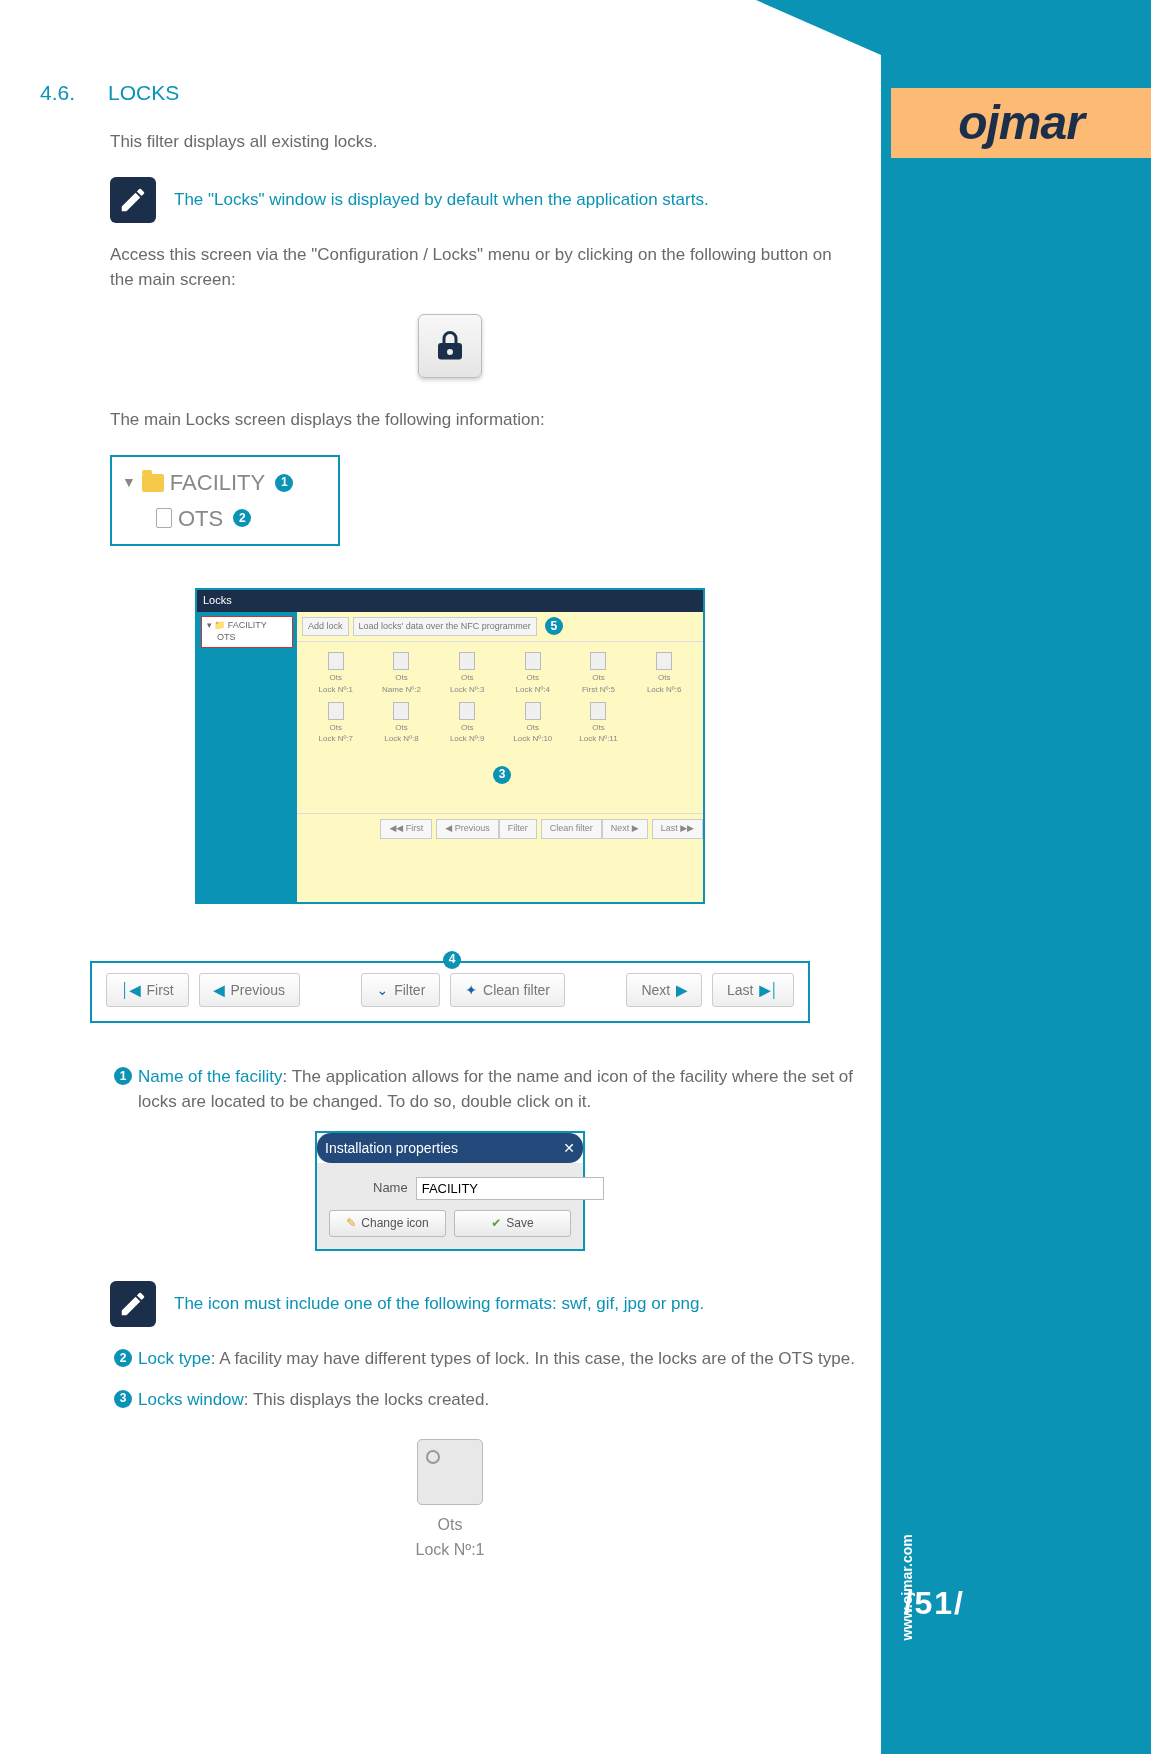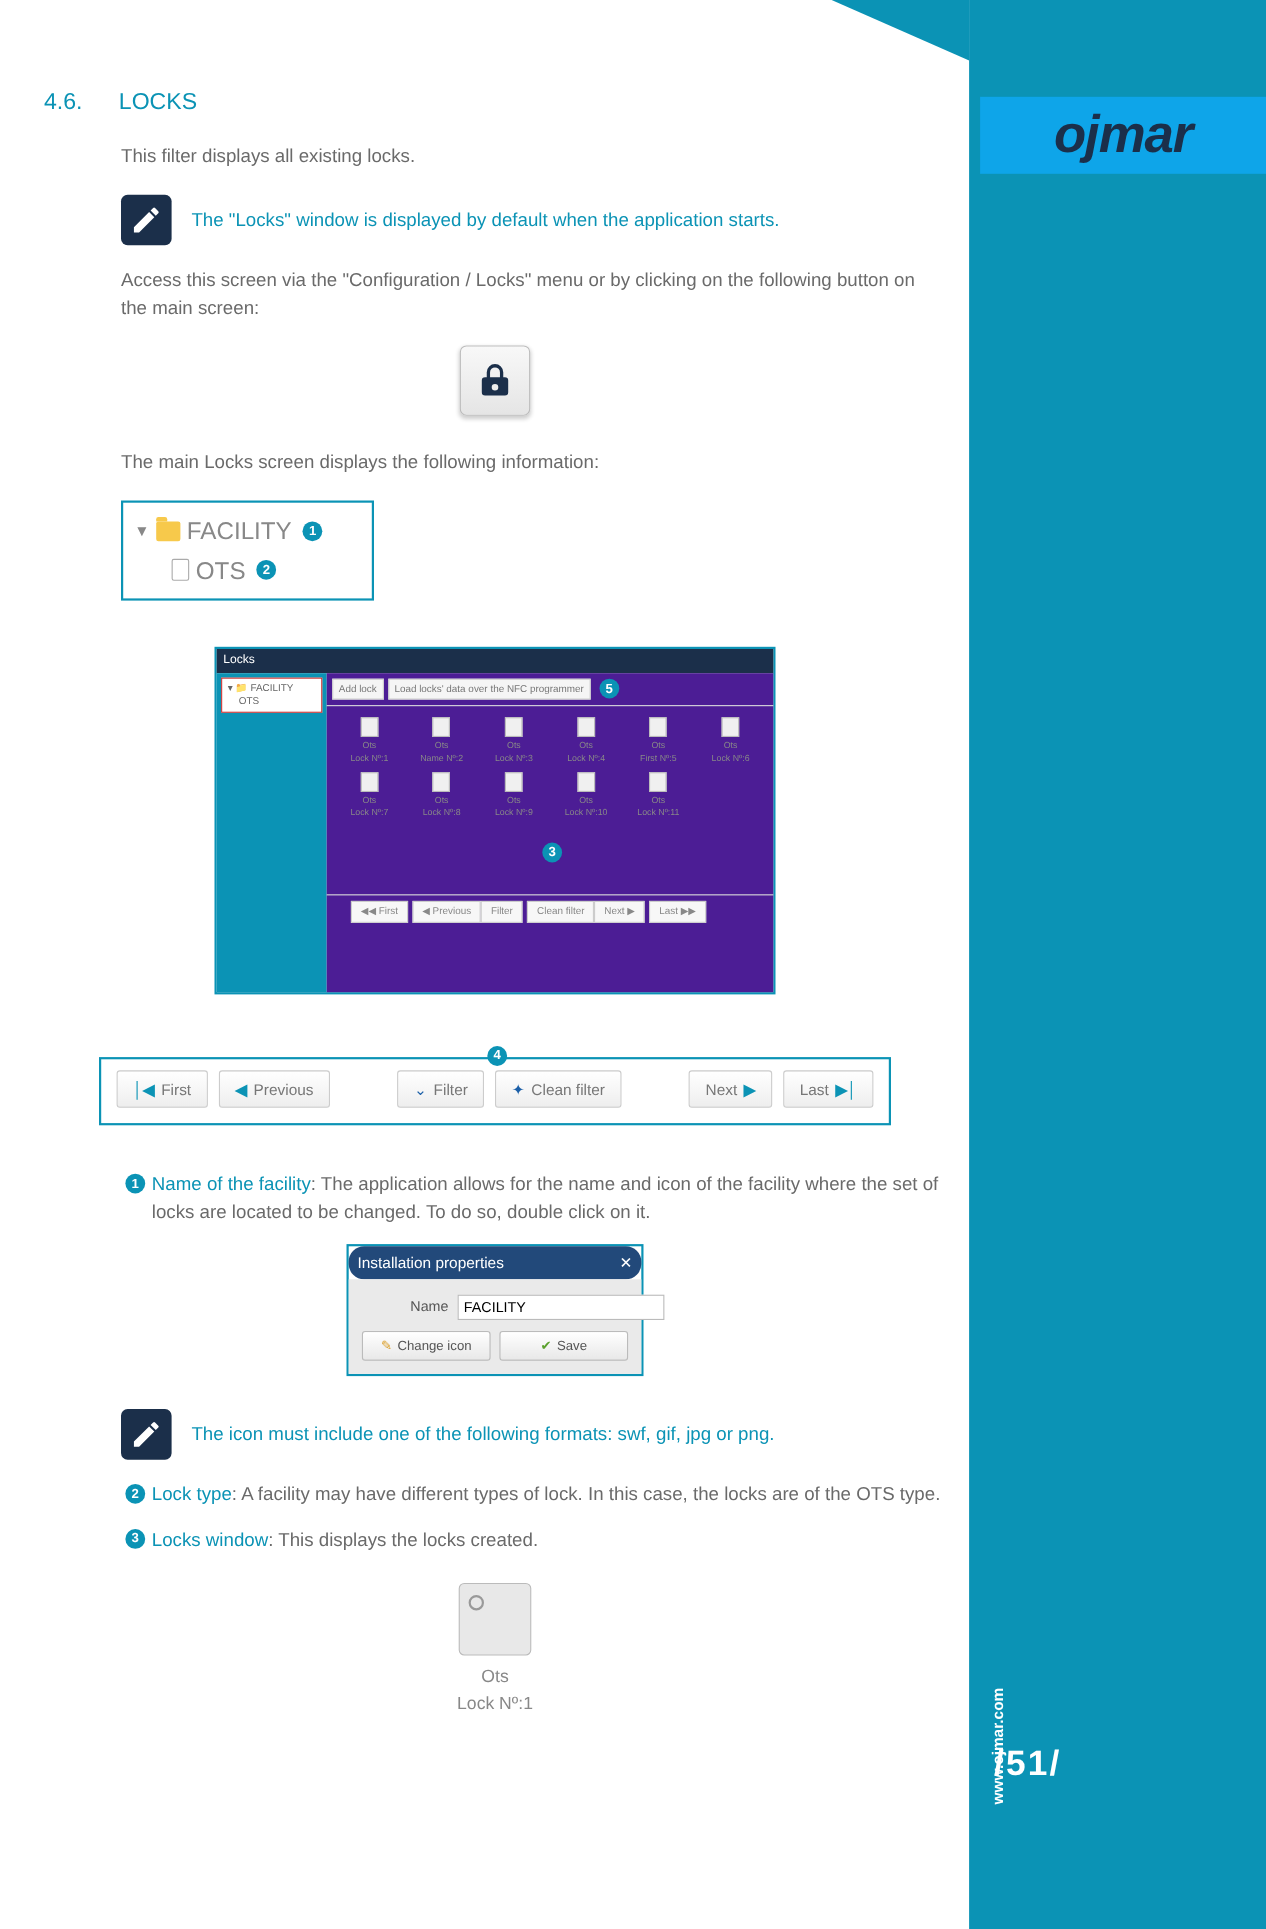--- a/index.html
+++ b/index.html
@@ -24,21 +24,21 @@
     position: absolute;
     top: 0; left: -125px;
     width: 0; height: 0;
     border-top: 55px solid #0b93b5;
     border-left: 125px solid transparent;
   }
   .logo {
     position: absolute;
     right: 0; top: 88px;
     width: 260px; height: 70px;
-    background: #0ea5e9;
+    background: #fdba74;
     display: flex; align-items: center; justify-content: center;
     font-family: Arial, sans-serif;
   }
   .logo .txt {
     font-size: 48px;
     font-weight: 900;
     color: #1b2f4a;
     letter-spacing: -1px;
     font-style: italic;
   }
@@ -110,27 +110,27 @@
 
   
   .locks-mock-wrap { margin:0 0 42px 0; display:flex; justify-content:center; }
   .locks-mock {
     width:510px; border:2px solid #0b93b5; background:#fff;
   }
   .lm-bar { height:22px; background:#1b2f4a; color:#fff; font-size:11px; padding:3px 6px;}
   .lm-body { display:flex; }
   .lm-side { width:100px; background:#0b93b5; padding:4px; min-height:290px;}
   .lm-side-box { background:#fff; border:1px solid #c33; font-size:9px; padding:3px 5px; color:#666; line-height:1.3; }
-  .lm-main { flex:1; background:#4c1d95; }
+  .lm-main { flex:1; background:#fef9c3; }
   .lm-topbtns { padding:5px; border-bottom:1px solid #ddd; display:flex; gap:4px; font-size:9px; color:#777;}
   .lm-topbtns .b { border:1px solid #ccc; padding:2px 5px; background:#f5f5f5; }
   .lm-grid { padding:10px; display:grid; grid-template-columns:repeat(6,1fr); gap:6px 8px; }
   .lm-cell { text-align:center; font-size:8px; color:#888; }
   .lm-cell .ic { width:16px; height:18px; margin:0 auto 2px; border:1px solid #bbb; background:#f0f0f0; }
-  .lm-bot { border-top:1px solid #ddd; padding:5px 22px; display:flex; justify-content:flex-start; font-size:9px; color:#888;}
+  .lm-bot { border-top:1px solid #ddd; padding:5px 0; display:flex; justify-content:flex-end; font-size:9px; color:#888;}
   .lm-bot .grp { display:flex; gap:4px; }
   .lm-bot .b { border:1px solid #ccc; padding:2px 8px; background:#f7f7f7; }
 
   
   .navbar-fig-wrap { margin:0 0 42px 0; position:relative; }
   .navbar-fig {
     margin:0 auto; width:720px;
     border:2px solid #0b93b5; background:#fff;
     padding:10px 14px 14px;
     display:flex; gap:12px; align-items:center;

